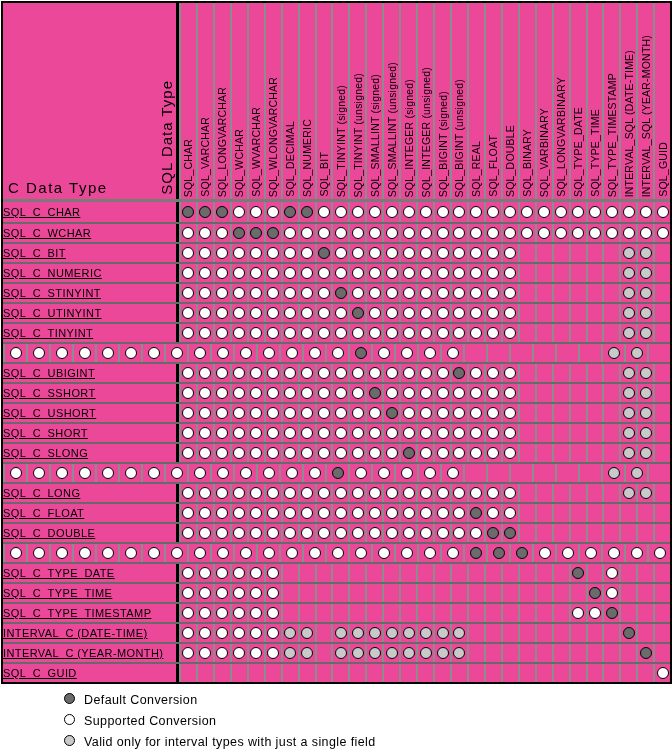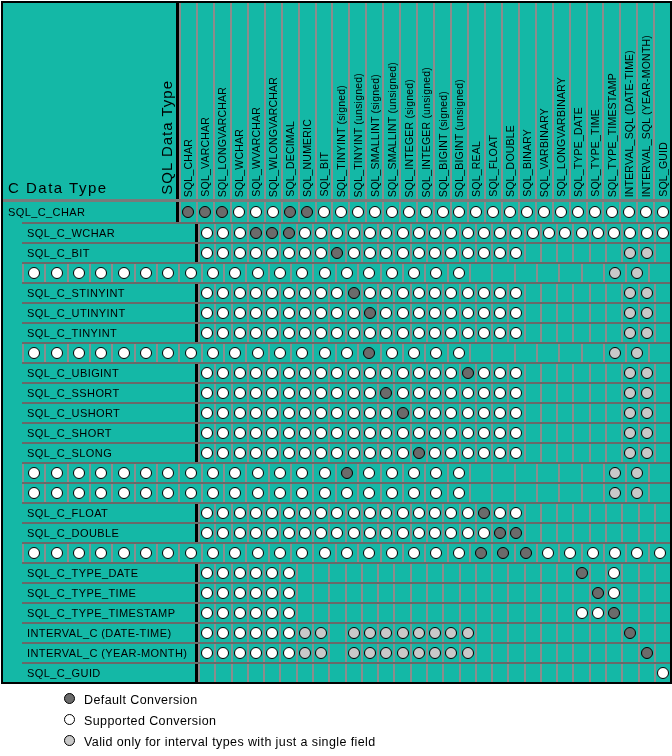--- a/index.html
+++ b/index.html
@@ -1,41 +1,41 @@
 <!DOCTYPE html>
 <html style="--default-fill: #6b6b6b; --supported-fill: #ffffff; --interval-fill: #c9c9c9; --circle-border: #000000;"><head>
 <meta charset="utf-8">
 <style>
   html,body { margin:0; padding:0; background:#ffffff; }
   body { width:672px; height:756px; position:relative; overflow:hidden;
          font-family:"Liberation Sans", sans-serif; color:#000; }
 
   .conv-table { position:absolute; left:1px; top:1px; width:667px;
-                border:2px solid #000; background:#14b8a6; box-sizing:content-box; }
+                border:2px solid #000; background:#ec4899; box-sizing:content-box;text-decoration:underline; }
 
   .header-row { display:flex; height:196px; border-bottom:3px solid #7a7a7a; }
   .corner { width:176px; flex:none; position:relative; box-sizing:border-box;
             border-right:3px solid #000; }
   .c-axis { position:absolute; left:5px; bottom:3px; font-size:15px;
             letter-spacing:1.5px; white-space:nowrap; }
   .sql-axis { position:absolute; right:1px; bottom:4px; font-size:15px;
               letter-spacing:1px; writing-mode:vertical-rl;
               transform:rotate(180deg); white-space:nowrap; }
   .hcell { flex:1 1 0; min-width:0; position:relative;
            border-left:2px solid #8c8c8c; box-sizing:border-box; }
   .hcell .vtext { position:absolute; bottom:2px; left:50%;
                   writing-mode:vertical-rl;
                   transform:translateX(-50%) rotate(180deg);
                   font-size:10.5px; letter-spacing:0.2px; white-space:nowrap; }
 
   .body-row { display:flex; height:20px; box-sizing:border-box; }
-  .body-row + .body-row { border-top:2px solid #696969;margin-left:19px; }
+  .body-row + .body-row { border-top:2px solid #696969; }
   .rlabel { width:176px; flex:none; box-sizing:border-box;
             border-right:3px solid #000; display:flex; align-items:center;
-            padding-left:5px; font-size:11px; letter-spacing:0.4px;
+            font-size:11px; letter-spacing:0.4px;
             white-space:nowrap; overflow:hidden; }
   .cell { flex:1 1 0; min-width:0; box-sizing:border-box;
           border-left:2px solid #8c8c8c; display:flex;
           align-items:center; justify-content:center; }
 
   .dot { width:10px; height:10px; border:1px solid var(--circle-border,#000);
          border-radius:50%; box-sizing:content-box; flex:none; }
   .dot.D { background:var(--default-fill,#6b6b6b); }
   .dot.S { background:var(--supported-fill,#ffffff); }
   .dot.I { background:var(--interval-fill,#c9c9c9); }
@@ -394,20 +394,21 @@
       <div class="cell"></div>
       <div class="cell">
         <span class="dot I"></span>
       </div>
       <div class="cell">
         <span class="dot I"></span>
       </div>
       <div class="cell"></div>
     </div>
     <div class="body-row">
+      <div class="rlabel">SQL_C_NUMERIC</div>
       <div class="cell">
         <span class="dot S"></span>
       </div>
       <div class="cell">
         <span class="dot S"></span>
       </div>
       <div class="cell">
         <span class="dot S"></span>
       </div>
       <div class="cell">
@@ -1227,20 +1228,21 @@
       <div class="cell"></div>
       <div class="cell">
         <span class="dot I"></span>
       </div>
       <div class="cell">
         <span class="dot I"></span>
       </div>
       <div class="cell"></div>
     </div>
     <div class="body-row">
+      <div class="rlabel">SQL_C_LONG</div>
       <div class="cell">
         <span class="dot S"></span>
       </div>
       <div class="cell">
         <span class="dot S"></span>
       </div>
       <div class="cell">
         <span class="dot S"></span>
       </div>
       <div class="cell">

